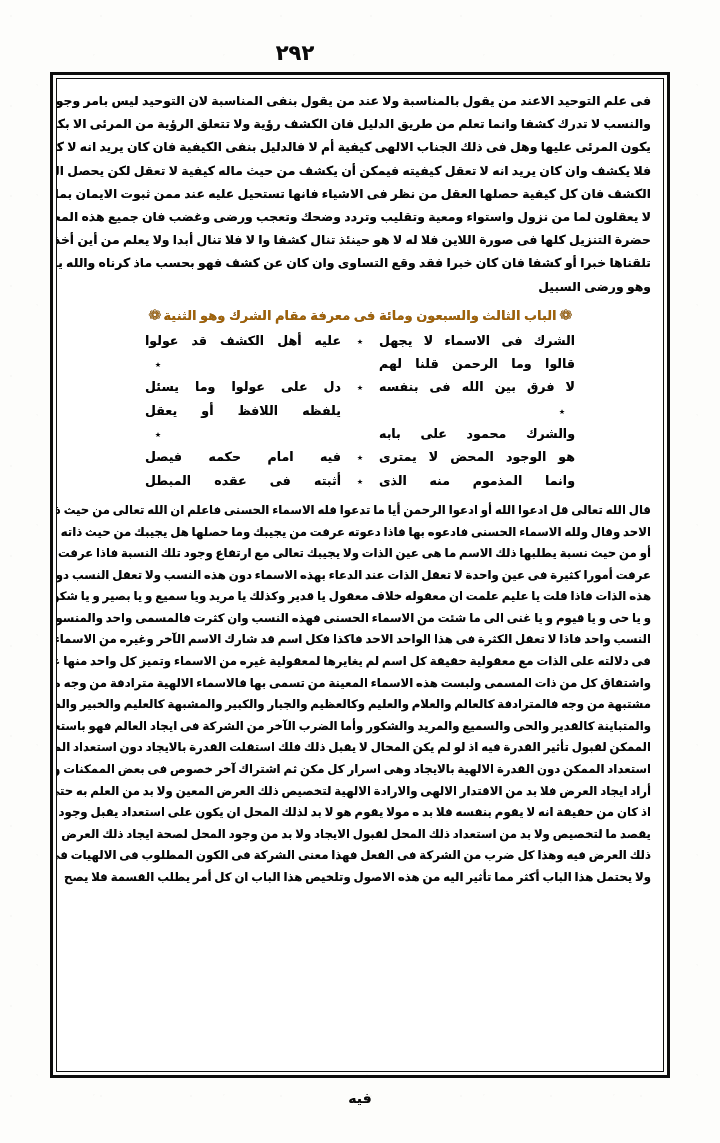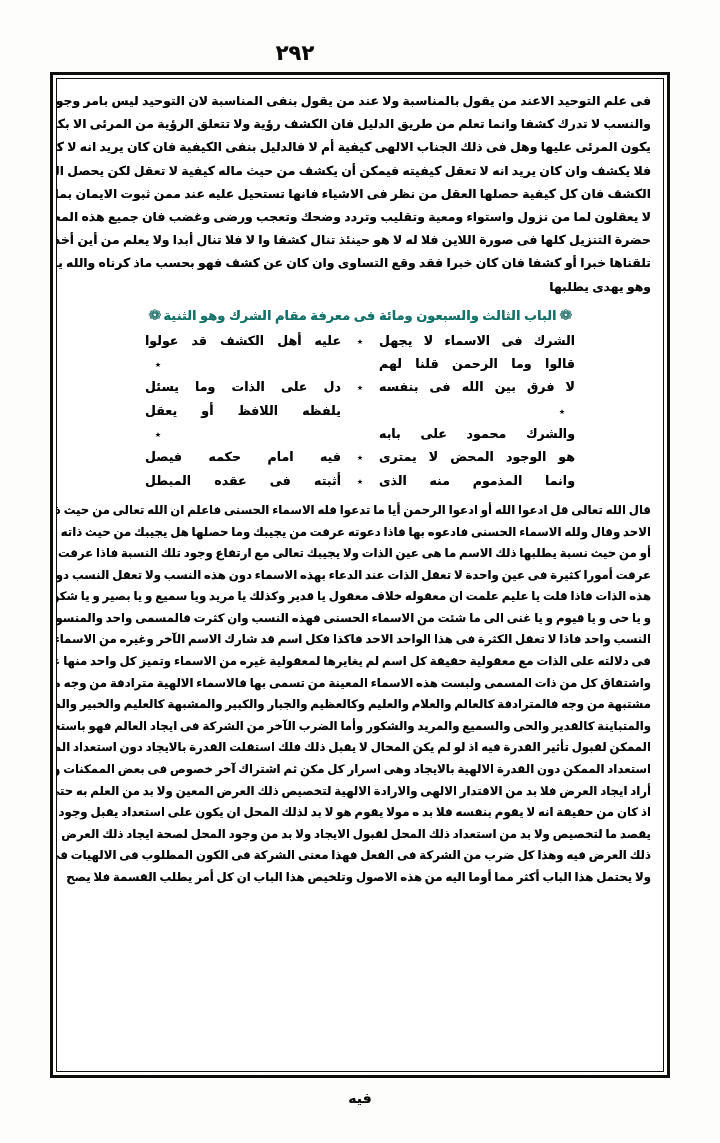--- a/index.html
+++ b/index.html
@@ -121,21 +121,21 @@
 
   
   .chapter-heading {
     direction: rtl;
     text-align: center;
     font-family: "DejaVu Sans", "Liberation Sans", sans-serif;
     font-size: 13px;
     font-weight: 700;
     letter-spacing: -0.3px;
     word-spacing: -1px;
-    color: #0f766e;
+    color: #a16207;
     margin: 9px 0 7px 0;
     white-space: nowrap;
   }
   .heading-ornament {
     display: inline-block;
     font-size: 14px;
     transform: scaleX(1.15);
     margin: 0 3px;
   }
 
@@ -218,41 +218,41 @@
 
         <div class="arabic-block para-top ink" id="top-para">
             <span class="tline">فى علم التوحيد الاعند من يقول بالمناسبة ولا عند من يقول بنفى المناسبة لان التوحيد ليس بامر وجودى وانما هو نسبة</span>
             <span class="tline">والنسب لا تدرك كشفا وانما تعلم من طريق الدليل فان الكشف رؤية ولا تتعلق الرؤية من المرئى الا بكيفيات</span>
             <span class="tline">يكون المرئى عليها وهل فى ذلك الجناب الالهى كيفية أم لا فالدليل بنفى الكيفية فان كان يريد انه لا كيفية له فى ذاته</span>
             <span class="tline">فلا يكشف وان كان يريد انه لا تعقل كيفيته فيمكن أن يكشف من حيث ماله كيفية لا تعقل لكن يحصل العلم بها عند</span>
             <span class="tline">الكشف فان كل كيفية حصلها العقل من نظر فى الاشياء فانها تستحيل عليه عند ممن ثبوت الايمان بما ثبت</span>
             <span class="tline">لا يعقلون لما من نزول واستواء ومعية وتقليب وتردد وضحك وتعجب ورضى وغضب فان جميع هذه المعانى فى</span>
             <span class="tline">حضرة التنزيل كلها فى صورة اللاين فلا له لا هو حينئذ تنال كشفا وا لا فلا تنال أبدا ولا يعلم من أين أخذتها</span>
             <span class="tline">تلقناها خبرا أو كشفا فان كان خبرا فقد وقع التساوى وان كان عن كشف فهو بحسب ماذ كرناه والله يقول الحق</span>
-            <span class="tline ragged">وهو يهدى يطلبها</span>
+            <span class="tline ragged">وهو ورضى السبيل</span>
           </div>
 
         <div class="chapter-heading ink">
           <span class="heading-ornament">❁</span><span>الباب الثالث والسبعون ومائة فى معرفة مقام الشرك وهو الثنية</span><span class="heading-ornament">❁</span>
         </div>
 
         <div class="verse-list ink" id="verse-list">
             <div class="verse-line">
               <span class="hemistich hemistich-second">الشرك فى الاسماء لا يجهل</span>
               <span class="verse-sep">٭</span>
               <span class="hemistich hemistich-first">عليه أهل الكشف قد عولوا</span>
             </div>
             <div class="verse-line">
               <span class="hemistich hemistich-second">قالوا وما الرحمن قلنا لهم</span>
               <span class="verse-sep">٭</span>
             </div>
             <div class="verse-line">
               <span class="hemistich hemistich-second">لا فرق بين الله فى بنفسه</span>
               <span class="verse-sep">٭</span>
-              <span class="hemistich hemistich-first">دل على الذات وما يسئل</span>
+              <span class="hemistich hemistich-first">دل على عولوا وما يسئل</span>
             </div>
             <div class="verse-line">
               <span class="verse-sep">٭</span>
               <span class="hemistich hemistich-first">يلفظه اللافظ أو يعقل</span>
             </div>
             <div class="verse-line">
               <span class="hemistich hemistich-second">والشرك محمود على بابه</span>
               <span class="verse-sep">٭</span>
             </div>
             <div class="verse-line">
@@ -278,21 +278,21 @@
             <span class="tline">فى دلالته على الذات مع معقولية حقيقة  كل اسم لم يغايرها لمعقولية غيره من الاسماء وتميز كل واحد منها عن صاحبه</span>
             <span class="tline">واشتقاق كل من ذات المسمى ولبست هذه الاسماء المعينة من تسمى بها فالاسماء الالهية مترادفة من وجه متباينة من وجه</span>
             <span class="tline">مشتبهة من وجه فالمترادفة كالعالم والعلام والعليم وكالعظيم والجبار والكبير والمشبهة كالعليم والخبير والمحصى</span>
             <span class="tline">والمتباينة  كالقدير والحى والسميع والمريد والشكور  وأما الضرب الآخر من الشركة فى ايجاد العالم فهو باستعداد</span>
             <span class="tline">الممكن لقبول تأثير القدرة فيه اذ لو لم يكن المحال لا يقبل ذلك فلك استقلت القدرة بالايجاد دون استعداد الممكن ولا استقل</span>
             <span class="tline">استعداد الممكن دون القدرة الالهية بالايجاد وهى اسرار كل مكن ثم اشتراك آخر خصوص فى بعض الممكنات وهو اذا</span>
             <span class="tline">أراد ايجاد العرض فلا بد من الاقتدار الالهى والارادة الالهية لتخصيص ذلك العرض المعين ولا بد من العلم به حتى</span>
             <span class="tline">اذ كان من حقيقة انه لا يقوم بنفسه فلا بد ه مولا يقوم هو لا بد لذلك المحل ان يكون على استعداد يقبل وجود</span>
             <span class="tline">يقصد ما لتخصيص ولا بد من استعداد ذلك المحل لقبول الايجاد ولا بد من وجود المحل لصحة ايجاد ذلك العرض</span>
             <span class="tline">ذلك العرض فيه وهذا  كل ضرب من الشركة فى الفعل فهذا معنى الشركة فى الكون المطلوب فى الالهيات فى هذا الباب</span>
-            <span class="tline ragged">ولا يحتمل هذا الباب أكثر مما أوما اليه من هذه الاصول وتلخيص هذا الباب ان كل أمر يطلب القسمة فلا يصح</span>
+            <span class="tline ragged">ولا يحتمل هذا الباب أكثر مما تأثير اليه من هذه الاصول وتلخيص هذا الباب ان كل أمر يطلب القسمة فلا يصح</span>
           </div>
 
       </div>
     </div>
   </div>
 
   <div class="catchword ink">فيه</div>
 
 </div>
 

